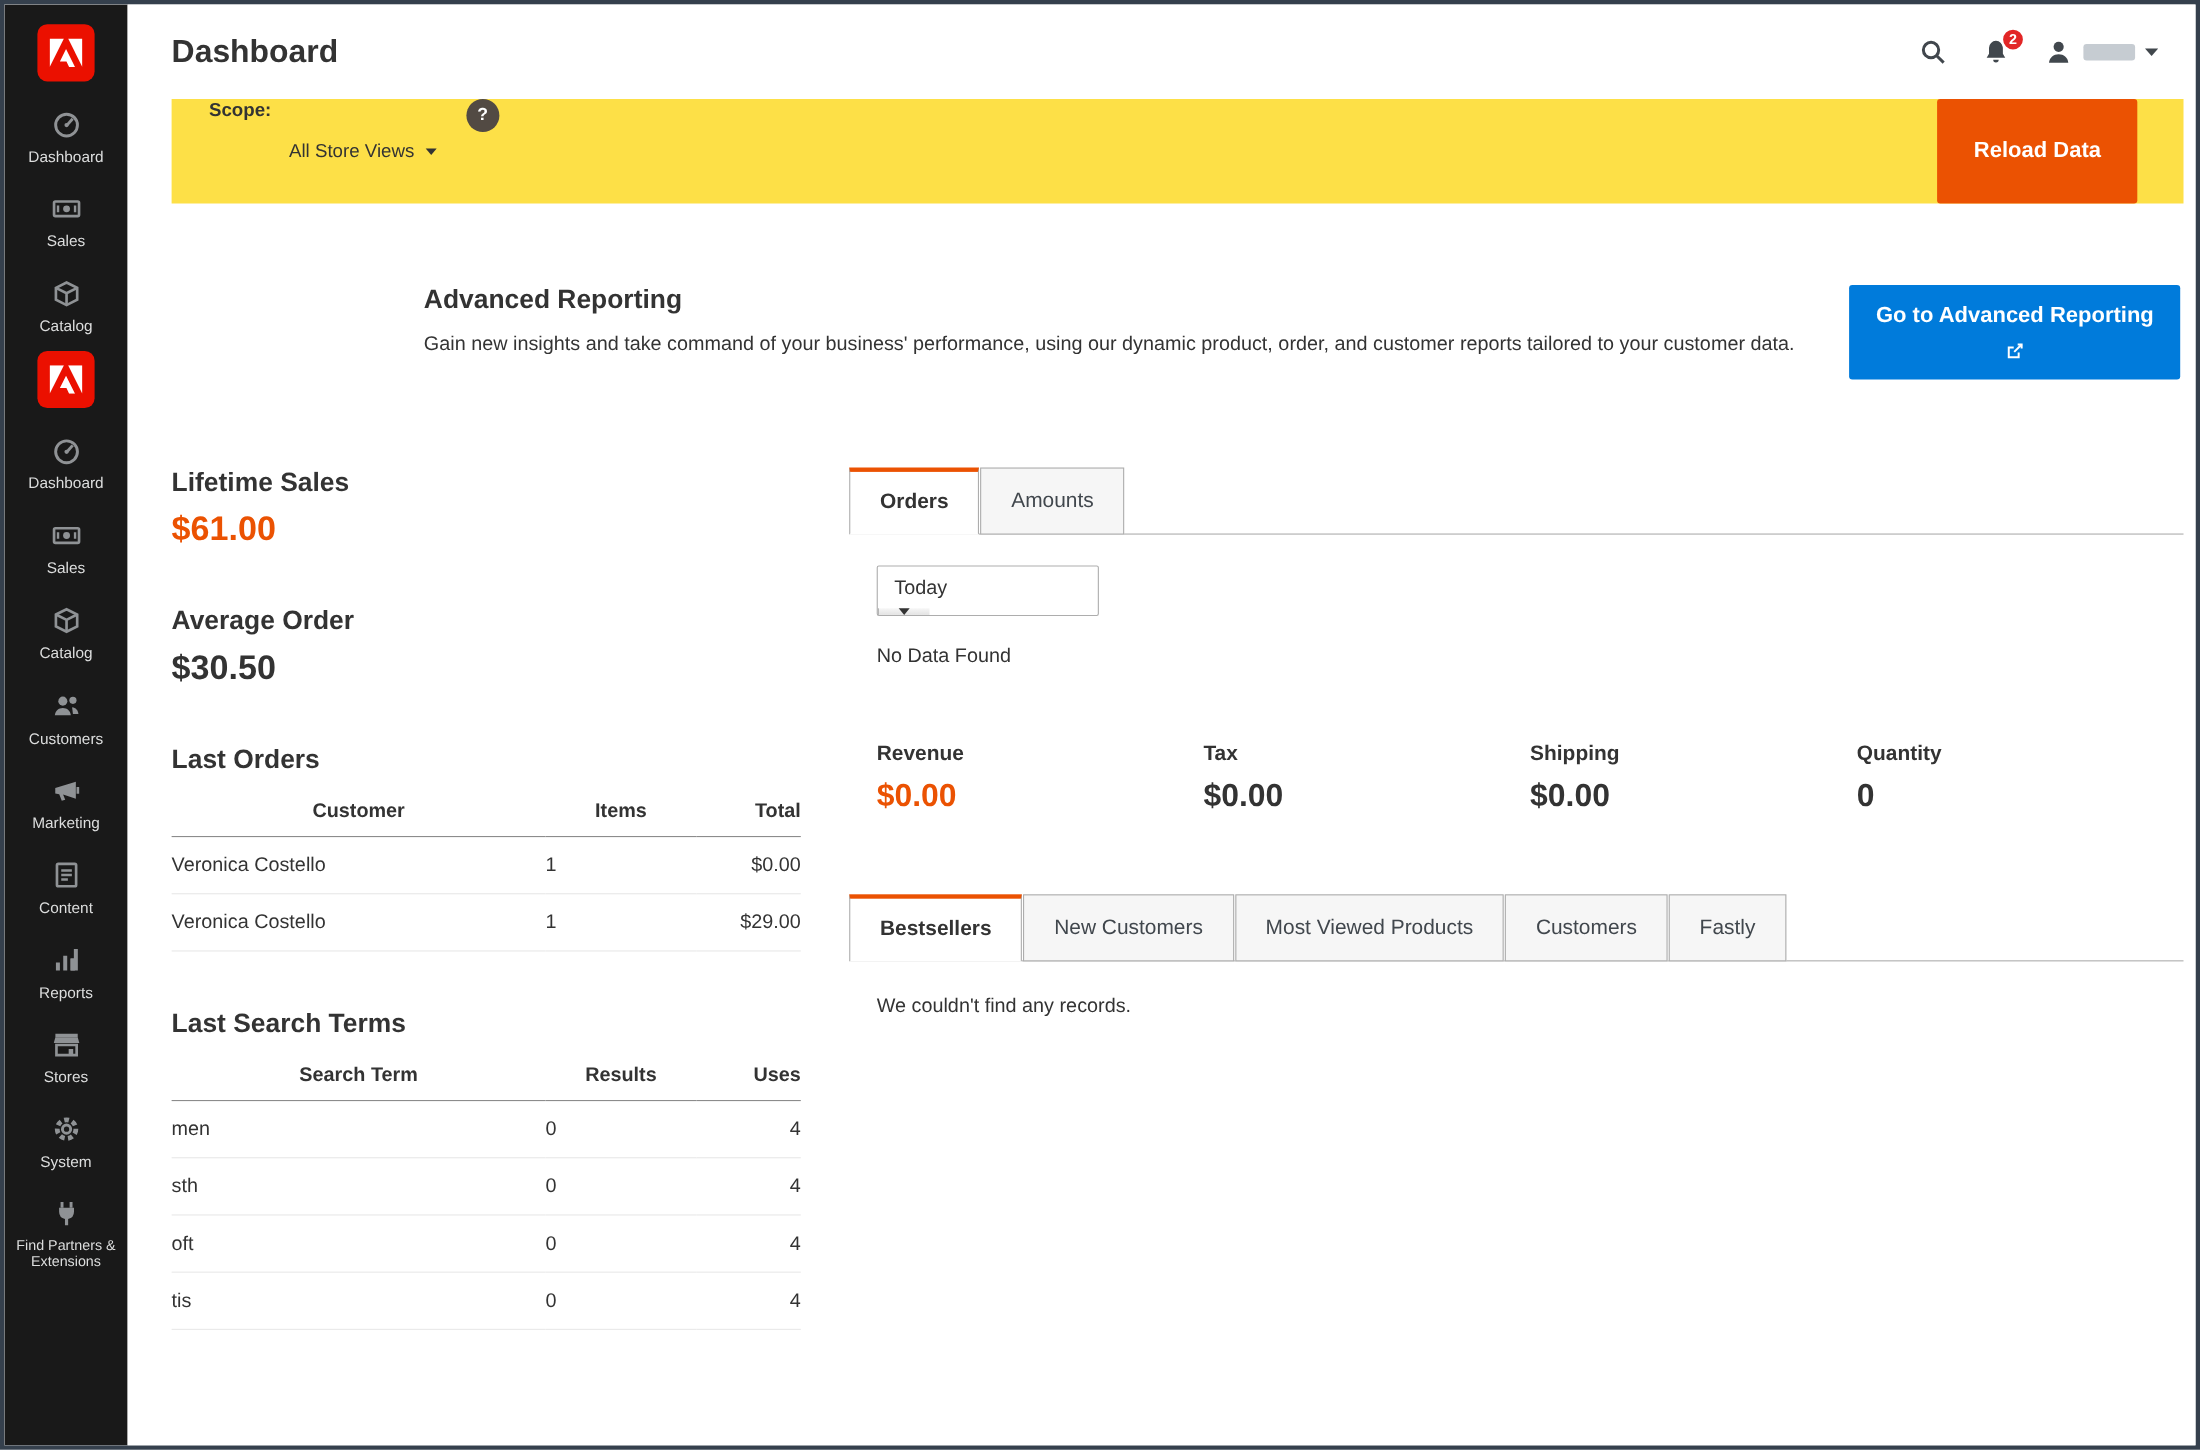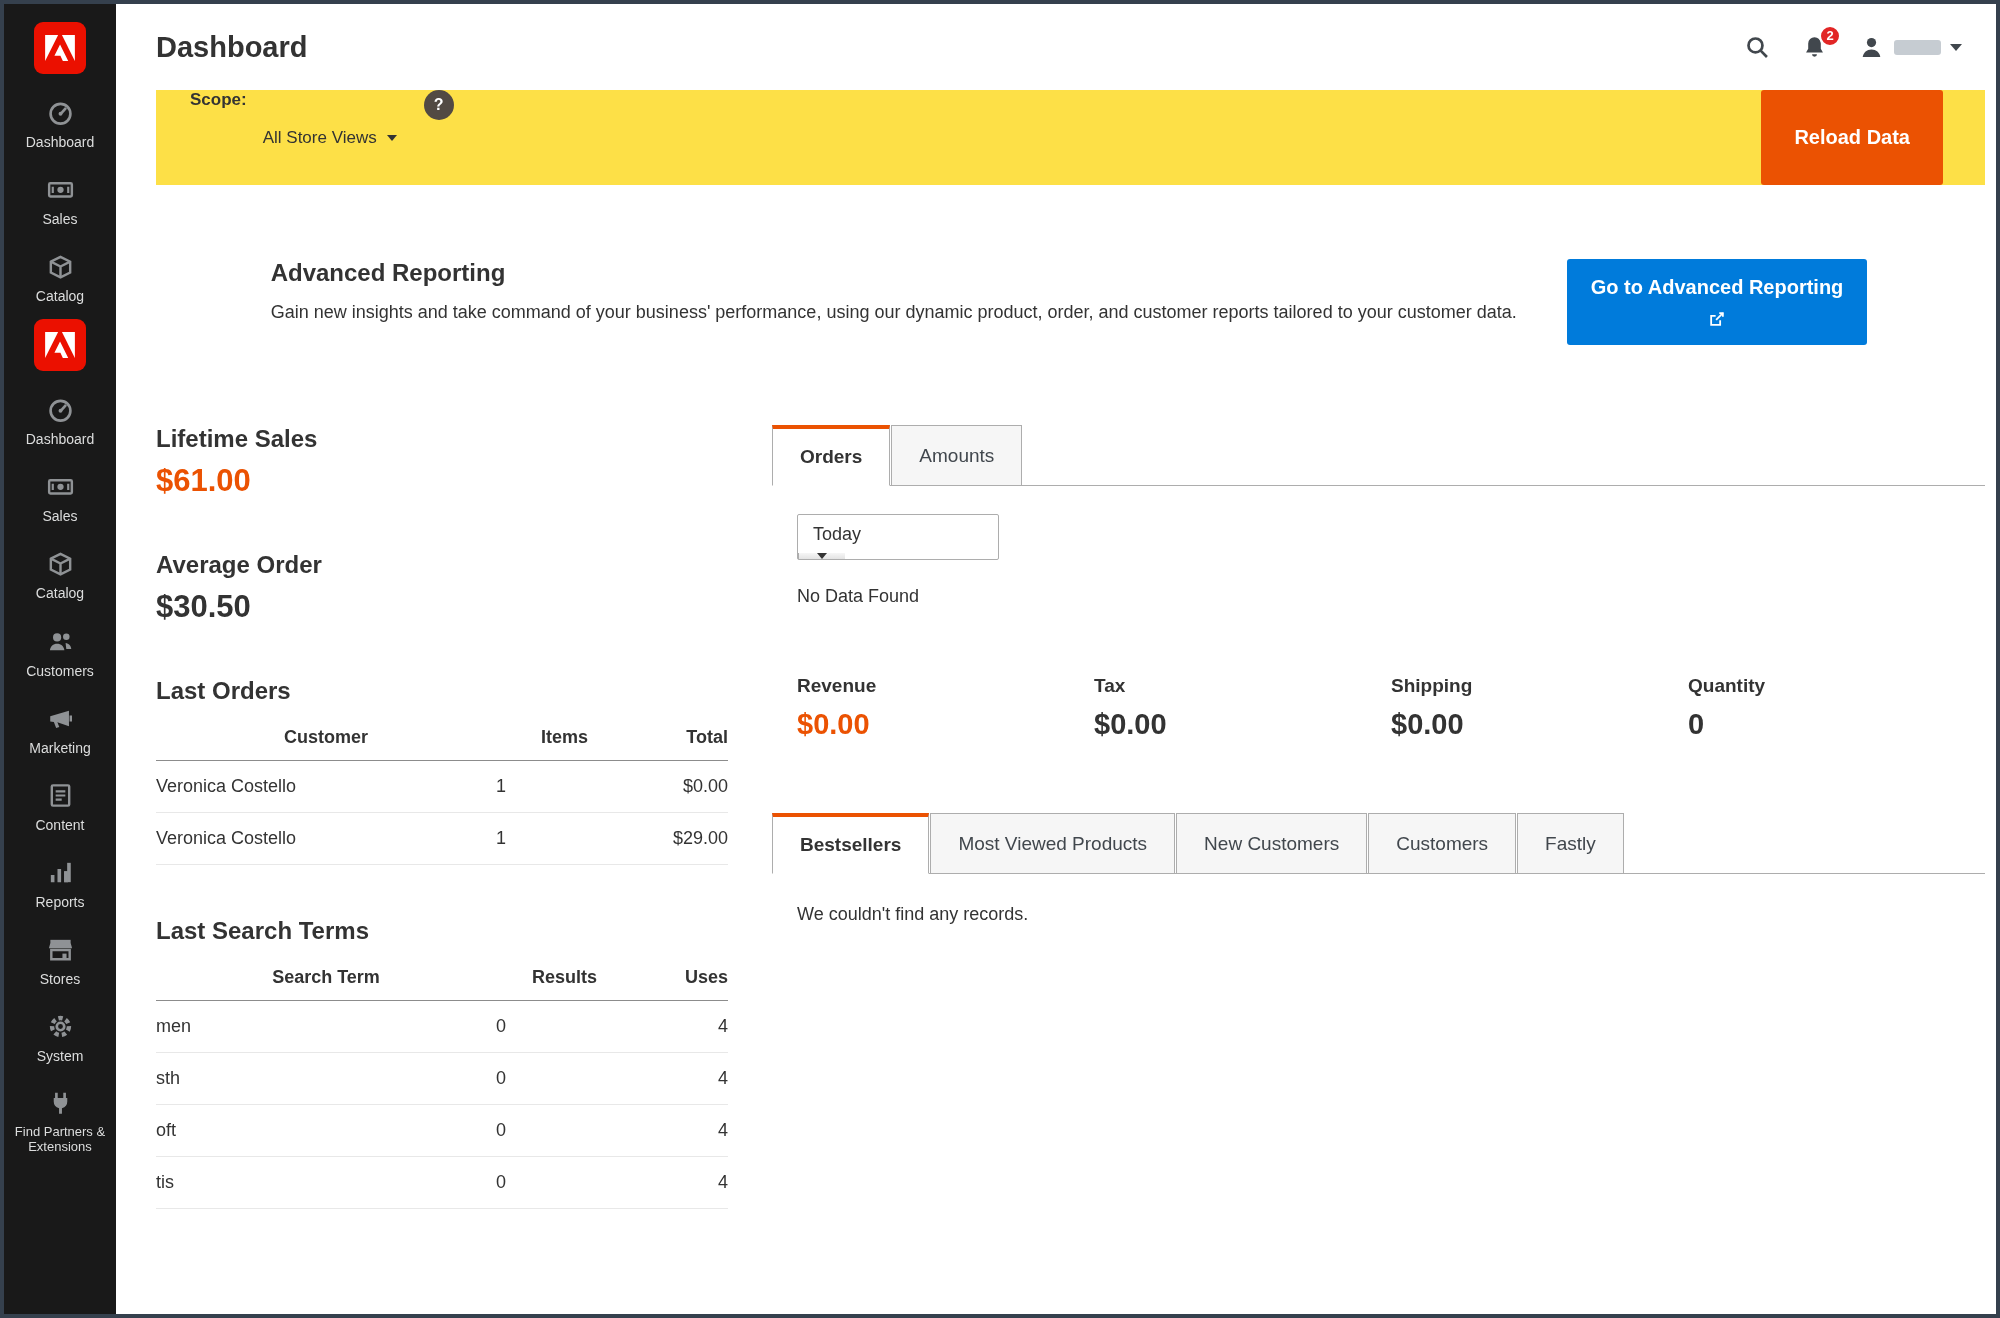--- a/index.html
+++ b/index.html
@@ -33,21 +33,21 @@
   .caret-down.sm { border-left-width:5px; border-right-width:5px; border-top-width:6px; border-top-color:#333; }
 
   
   .scope-bar { margin:0 11px 0 40px; height:95px; flex-shrink:0; background:#fde047; display:flex; padding:0 42px 0 34px; }
   .scope-label { font-size:17px; font-weight:700; margin-right:16px; }
   .scope-select { display:flex; align-items:center; gap:10px; font-size:17px; color:#333; cursor:pointer; }
   .help-icon { width:30px; height:30px; border-radius:50%; background:#524a43; color:#fff; font-size:16px; font-weight:700; display:flex; align-items:center; justify-content:center; margin-left:27px; cursor:pointer; border:none; }
   .reload-btn { margin-left:auto; background:#eb5202; color:#fff; font-size:20px; font-weight:700; border:none; border-radius:3px; padding:17px 33px; cursor:pointer; }
 
   
-  .adv { margin:74px 14px 0 40px; display:flex; justify-content:center; align-items:flex-start; gap:50px; flex-shrink:0; }
+  .adv { margin:74px 14px 0 40px; display:flex; justify-content:flex-end; align-items:flex-start; gap:50px; flex-shrink:0; }
   .adv-title { font-size:24px; font-weight:700; color:#333; }
   .adv-desc { margin-top:15px; font-size:18px; color:#333; max-width:1340px; }
   .adv-btn { background:#007bdb; color:#fff; font-size:20px; font-weight:700; border:none; border-radius:3px; padding:17px 24px; display:flex; align-items:center; gap:11px; cursor:pointer; white-space:nowrap;flex-direction:column; }
   .adv-btn svg { width:18px; height:18px; }
 
   
   .main { display:flex; align-items:flex-start; margin:80px 11px 0 40px; flex:1; min-height:0; }
   .left-col { width:572px; flex-shrink:0; }
   .right-col { flex:1; margin-left:44px; min-width:0; }
 
@@ -382,22 +382,22 @@
             </div>
             <div class="stat">
               <div class="stat-label">Quantity</div>
               <div class="stat-value">0</div>
             </div>
           </div>
         </div>
 
         <div class="tab-strip grid-tabs">
           <div class="tab active">Bestsellers</div>
+          <div class="tab">New Customers</div>
           <div class="tab">Most Viewed Products</div>
-          <div class="tab">New Customers</div>
           <div class="tab">Customers</div>
           <div class="tab">Fastly</div>
         </div>
 
         <div class="grid-empty">We couldn't find any records.</div>
 
       </div>
     </div>
   </div>
 </div>

